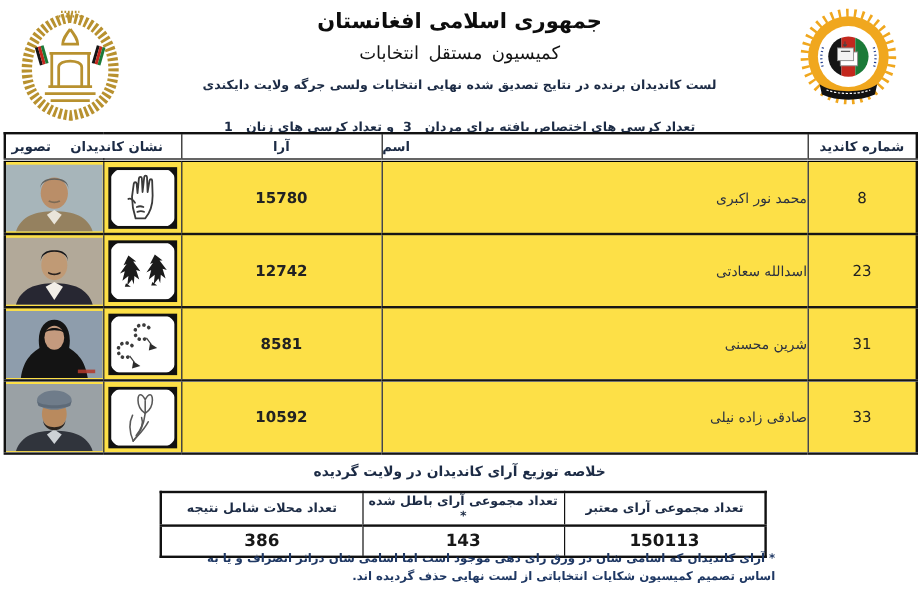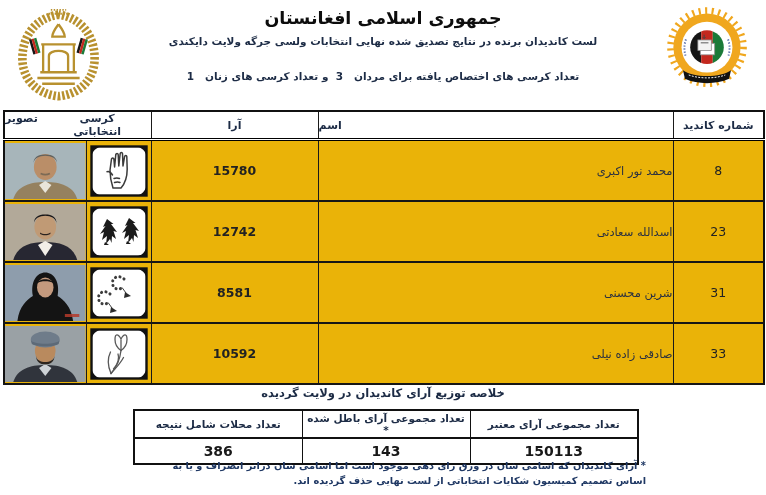--- a/index.html
+++ b/index.html
@@ -25,21 +25,21 @@
   }
   table.results th,table.results td{border:1px solid #1a1a1a;padding:0;overflow:hidden;}
   table.results tr.head th{
     height:20px;font-size:11px;font-weight:bold;color:#1c2b45;
     border-bottom:3px double #000;background:#fff;vertical-align:middle;
   }
   th.num-h{text-align:center;}
   th.name-h{text-align:left;padding-inline-start:18px;}
   th.votes-h{text-align:center;}
   th.symphoto-h .wrap{display:flex;justify-content:center;gap:16px;padding-inline-start:10px;}
-  table.results tr.row td{height:59px;border-bottom:2px solid #161616;vertical-align:middle;background:#eab308;}
+  table.results tr.row td{height:59px;border-bottom:2px solid #161616;vertical-align:middle;background:#fde047;}
   td.num-cell{text-align:center;font-size:12.5px;color:#222;}
   td.name-cell{font-size:11.5px;color:#2a3040;text-align:start;padding-inline-start:16px;}
   td.votes-cell{text-align:center;font-weight:bold;font-size:12.5px;color:#222;}
   td.sym-cell{text-align:center;}
   td.sym-cell svg{display:block;margin:0 auto;}
   td.photo-cell{padding:1px;}
   td.photo-cell svg{display:block;width:100%;height:56px;}
 
   
   .summary-title{position:absolute;left:0;right:0;top:386px;text-align:center;direction:rtl;
@@ -121,20 +121,21 @@
     </g>
     <g transform="rotate(16 75 44)">
       <rect x="70.2" y="34" width="2.6" height="16" fill="#151515"></rect>
       <rect x="72.8" y="34" width="2.6" height="16" fill="#c3281e"></rect>
       <rect x="75.4" y="34" width="2.6" height="16" fill="#1b7a38"></rect>
     </g>
   </svg>
 
   <div class="hdr">
     <div class="t1">جمهوری اسلامی افغانستان</div>
+    <div class="t2">کمیسیون مستقل انتخابات</div>
     <div class="s1">لست کاندیدان برنده در نتایج تصدیق شده نهایی انتخابات ولسی جرگه ولایت دایکندی</div>
     <div class="s2">تعداد کرسی های اختصاص یافته برای مردان &nbsp;&nbsp;3&nbsp; و تعداد کرسی های زنان &nbsp;&nbsp;1</div>
   </div>
 
   <svg class="logo-right" viewBox="0 0 100 100">
     <circle cx="50" cy="46" r="38" fill="none" stroke="#f0a71e" stroke-width="7" stroke-dasharray="2.2 4.6"></circle>
     <circle cx="50" cy="46" r="35" fill="#f0a71e"></circle>
     <circle cx="50" cy="46" r="26.5" fill="#ffffff"></circle>
     <path d="M28 38 C26 44 26 50 28 56" stroke="#23408f" stroke-width="2" fill="none" stroke-dasharray="1 2.2"></path>
     <path d="M72 38 C74 44 74 50 72 56" stroke="#23408f" stroke-width="2" fill="none" stroke-dasharray="1 2.2"></path>
@@ -164,21 +165,21 @@
         <col style="width:65px">
         <col style="width:82px">
     </colgroup>
     <tbody>
         <tr class="head">
       <th class="num-h">شماره کاندید</th>
       <th class="name-h">اسم</th>
       <th class="votes-h">آرا</th>
       <th class="symphoto-h" colspan="2">
         <span class="wrap">
-          <span>کرسی انتخاباتی</span>
+          <span>نشان کاندیدان</span>
           <span>تصویر</span>
         </span>
       </th>
     </tr>
 
     <tr class="row">
       <td class="num-cell">8</td>
       <td class="name-cell">محمد نور اکبری</td>
       <td class="votes-cell">15780</td>
       <td class="sym-cell">

